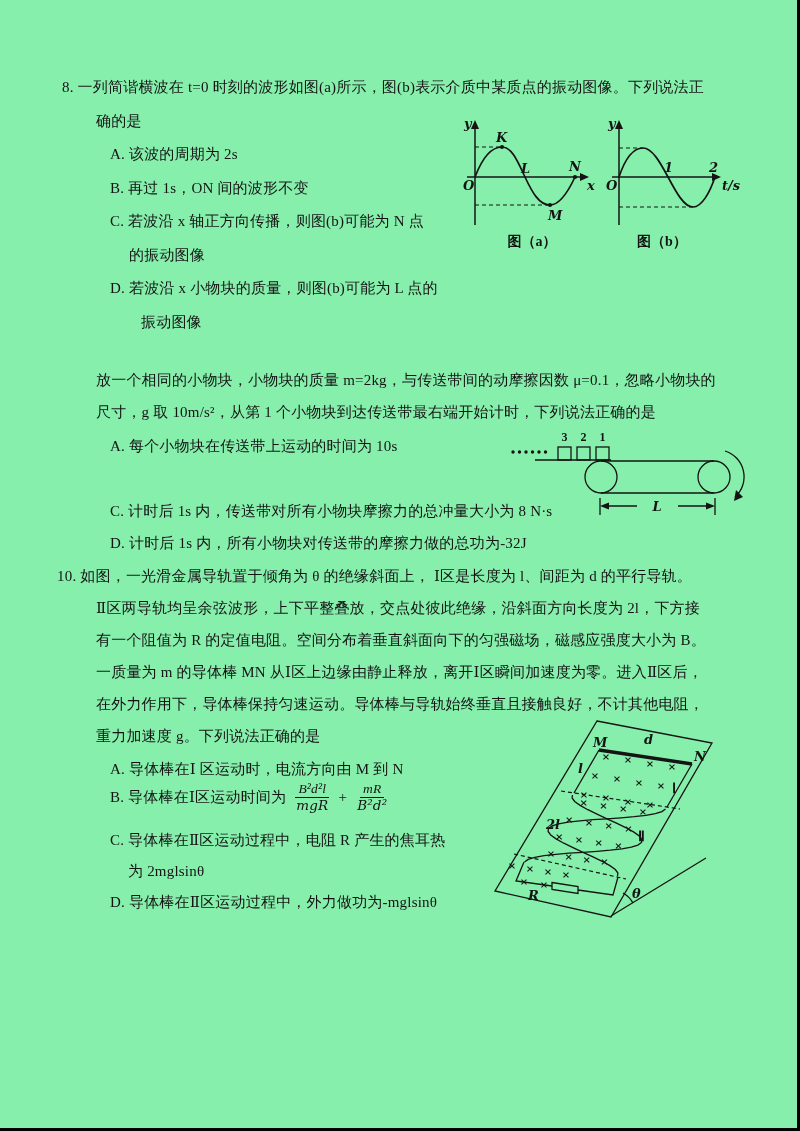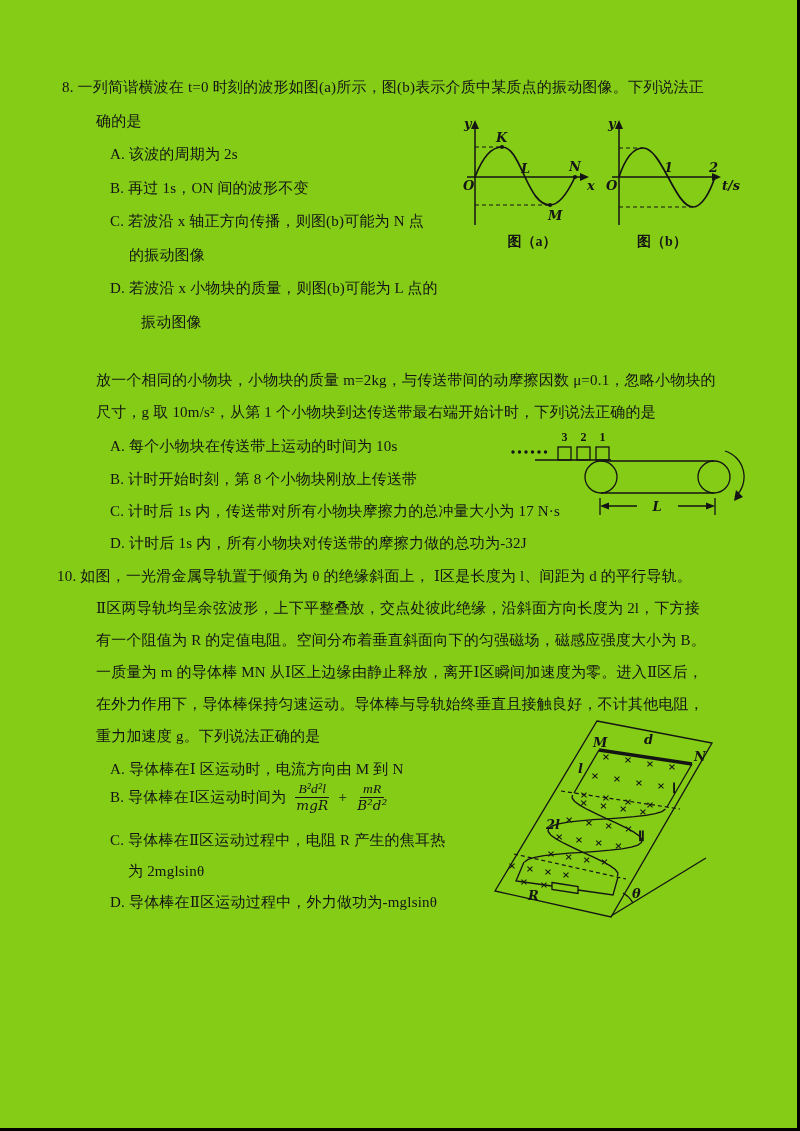--- a/index.html
+++ b/index.html
@@ -1,16 +1,16 @@
 <!DOCTYPE html>
 <html><head>
 <meta charset="utf-8">
 <style>
   html,body{margin:0;padding:0;background:#ffffff;}
-  .page{position:relative;width:800px;height:1131px;background:#84cc16;overflow:hidden;
+  .page{position:relative;width:800px;height:1131px;background:#86efac;overflow:hidden;
         font-family:"Liberation Serif","DejaVu Serif",serif;color:#141414;}
   .line{position:absolute;white-space:nowrap;font-size:15px;line-height:1.25;letter-spacing:.2px;}
   .footer{position:absolute;left:0;right:0;text-align:center;font-size:14.5px;letter-spacing:1px;}
   .frac-line{display:flex;align-items:center;gap:7px;}
   .frac{display:inline-flex;flex-direction:column;align-items:center;
         font-style:italic;font-size:13.5px;line-height:1.15;font-family:"DejaVu Serif","Liberation Serif",serif;}
   .frac .num{border-bottom:1.3px solid #141414;padding:0 3px;font-family:Liberation Serif, serif;}
   .frac .den{padding:0 3px;}
   .plus{font-size:15px;}
   svg{position:absolute;overflow:visible;}
@@ -75,22 +75,21 @@
     <text class="mathlab" x="122" y="78">t/s</text>
     <text class="mathlab" x="6" y="78">O</text>
     <text class="mathlab" x="64" y="60">1</text>
     <text class="mathlab" x="109" y="60">2</text>
     <text class="cjklab" x="62" y="134" text-anchor="middle">图（b）</text>
   </svg>
 
   <div class="line" style="left:96px;top:371px">放一个相同的小物块，小物块的质量 m=2kg，与传送带间的动摩擦因数 μ=0.1，忽略小物块的</div>
   <div class="line" style="left:96px;top:403px">尺寸，g 取 10m/s²，从第 1 个小物块到达传送带最右端开始计时，下列说法正确的是</div>
   <div class="line" style="left:110px;top:437px">A. 每个小物块在传送带上运动的时间为 10s</div>
-  <div class="line" style="left:110px;top:470px">B. 计时开始时刻，第 8 个小物块刚放上传送带</div>
-  <div class="line" style="left:110px;top:502px">C. 计时后 1s 内，传送带对所有小物块摩擦力的总冲量大小为 17 N·s</div>
+  <div class="line" style="left:110px;top:502px">C. 计时后 1s 内，传送带对所有小物块摩擦力的总冲量大小为 8 N·s</div>
   <div class="line" style="left:110px;top:534px">D. 计时后 1s 内，所有小物块对传送带的摩擦力做的总功为-32J</div>
 
   <svg style="left:505px;top:425px" width="290" height="105" viewBox="0 0 290 105">
     <g>
       <circle class="fillb" cx="8" cy="27" r="1.7"></circle>
         <circle class="fillb" cx="14.5" cy="27" r="1.7"></circle>
       <circle class="fillb" cx="21" cy="27" r="1.7"></circle>
         <circle class="fillb" cx="27.5" cy="27" r="1.7"></circle>
       <circle class="fillb" cx="34" cy="27" r="1.7"></circle>
         <circle class="fillb" cx="40.5" cy="27" r="1.7"></circle>

